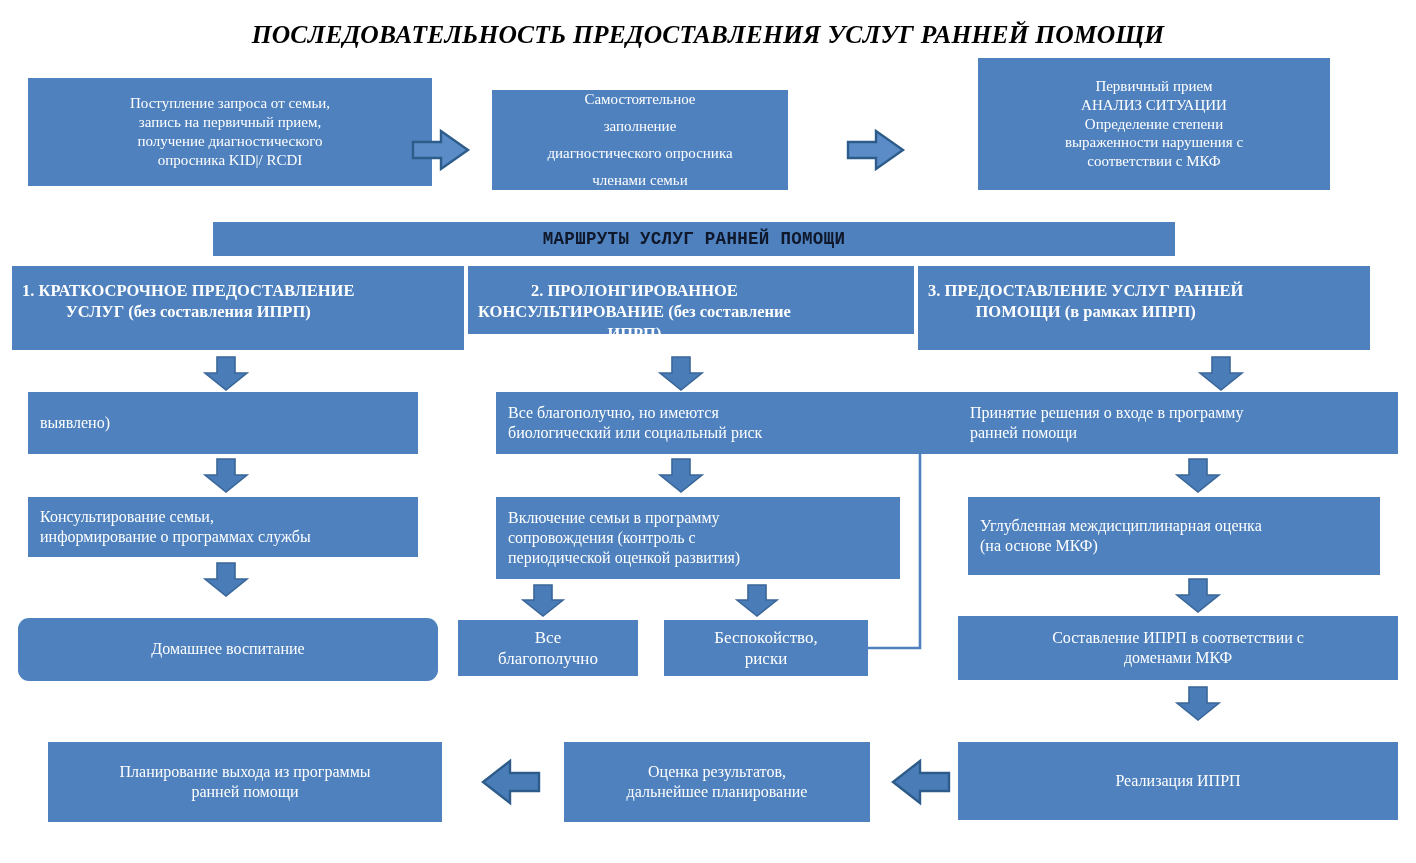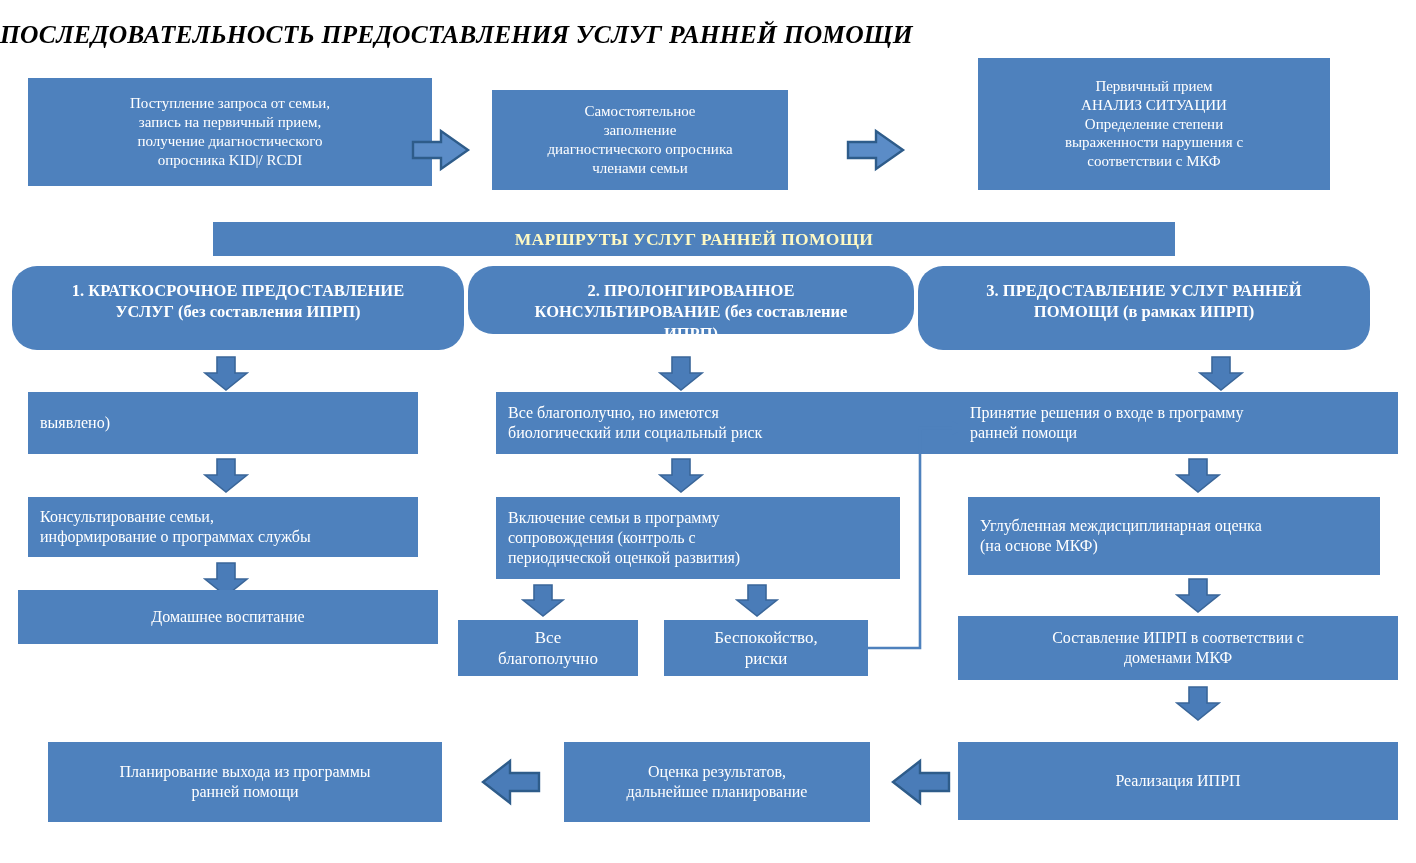--- a/index.html
+++ b/index.html
@@ -22,21 +22,21 @@
 
   
   .title {
     font-family: "Liberation Serif", "DejaVu Serif", serif;
     font-weight: bold;
     font-style: italic;
     font-size: 25.5px;
     color: #000000;
     letter-spacing: 0.2px;
     white-space: nowrap;
-    text-align: left;
+    text-align: center;
   }
 
   
   .box {
     background: #4e81bd;
     color: #ffffff;
     font-family: "Liberation Serif", "DejaVu Serif", serif;
     font-weight: normal;
     box-sizing: border-box;
     display: flex;
@@ -61,31 +61,30 @@
   
   .route-hdr {
     background: #4e81bd;
     color: #ffffff;
     font-family: "Liberation Serif", "DejaVu Serif", serif;
     font-weight: bold;
     font-size: 16.5px;
     box-sizing: border-box;
     display: flex;
     align-items: flex-start;
-    justify-content: center;
+    justify-content: flex-start;
     padding: 14px 10px 0 10px;
     text-align: center;
     line-height: 1.3;
-    border-radius: 25px;
   }
 
   .banner {
     background: #4e81bd;
-    color: #fef9c3;
-    font-family: Liberation Serif, serif;
+    color: #0f172a;
+    font-family: Liberation Mono, monospace;
     font-weight: bold;
     font-size: 17.5px;
     display: flex;
     align-items: center;
     justify-content: center;
     box-sizing: border-box;
     letter-spacing: 0.3px;
   }
 
   svg { display: block; overflow: visible; }
@@ -103,21 +102,21 @@
     <span class="txt">получение диагностического</span>
     <span class="txt">опросника KID|/ RCDI</span>
   </div>
 
   <div class="abs" style="left:411px; top:128px; width:60px; height:44px;">
     <svg width="60" height="44" viewBox="0 0 60 44">
       <polygon points="2,14 30,14 30,3 57,22 30,41 30,30 2,30" fill="#5b8cc7" stroke="#2e5c8a" stroke-width="2.4" stroke-linejoin="miter"></polygon>
     </svg>
   </div>
 
-  <div class="abs box center pad-c fs15" style="left:492px; top:90px; width:296px; height:100px;">
+  <div class="abs box center pad-c fs15" style="left:492px; top:90px; width:296px; height:100px;justify-content:space-between;">
     <span class="txt">Самостоятельное</span>
     <span class="txt">заполнение</span>
     <span class="txt">диагностического опросника</span>
     <span class="txt">членами семьи</span>
   </div>
 
   <div class="abs" style="left:846px; top:128px; width:60px; height:44px;">
     <svg width="60" height="44" viewBox="0 0 60 44">
       <polygon points="2,14 30,14 30,3 57,22 30,41 30,30 2,30" fill="#5b8cc7" stroke="#2e5c8a" stroke-width="2.4" stroke-linejoin="miter"></polygon>
     </svg>
@@ -175,21 +174,21 @@
     <span class="txt">Консультирование семьи,</span>
     <span class="txt">информирование о программах службы</span>
   </div>
 
   <div class="abs" style="left:203px; top:562px; width:46px; height:36px;">
     <svg width="46" height="36" viewBox="0 0 46 36">
       <polygon points="14,1 32,1 32,17 44,17 23,34 2,17 14,17" fill="#4a7cb8" stroke="#3a6699" stroke-width="1.6" stroke-linejoin="miter"></polygon>
     </svg>
   </div>
 
-  <div class="abs box center pad-c fs16" style="left:18px; top:590px; width:420px; height:54px;">
+  <div class="abs box center pad-c fs16" style="left:18px; top:618px; width:420px; height:63px;border-radius:11px;">
     <span class="txt">Домашнее воспитание</span>
   </div>
 
   <div class="abs" style="left:658px; top:356px; width:46px; height:36px;">
     <svg width="46" height="36" viewBox="0 0 46 36">
       <polygon points="14,1 32,1 32,17 44,17 23,34 2,17 14,17" fill="#4a7cb8" stroke="#3a6699" stroke-width="1.6" stroke-linejoin="miter"></polygon>
     </svg>
   </div>
 
   <div class="abs box left pad-l fs16" style="left:496px; top:392px; width:474px; height:62px;">

